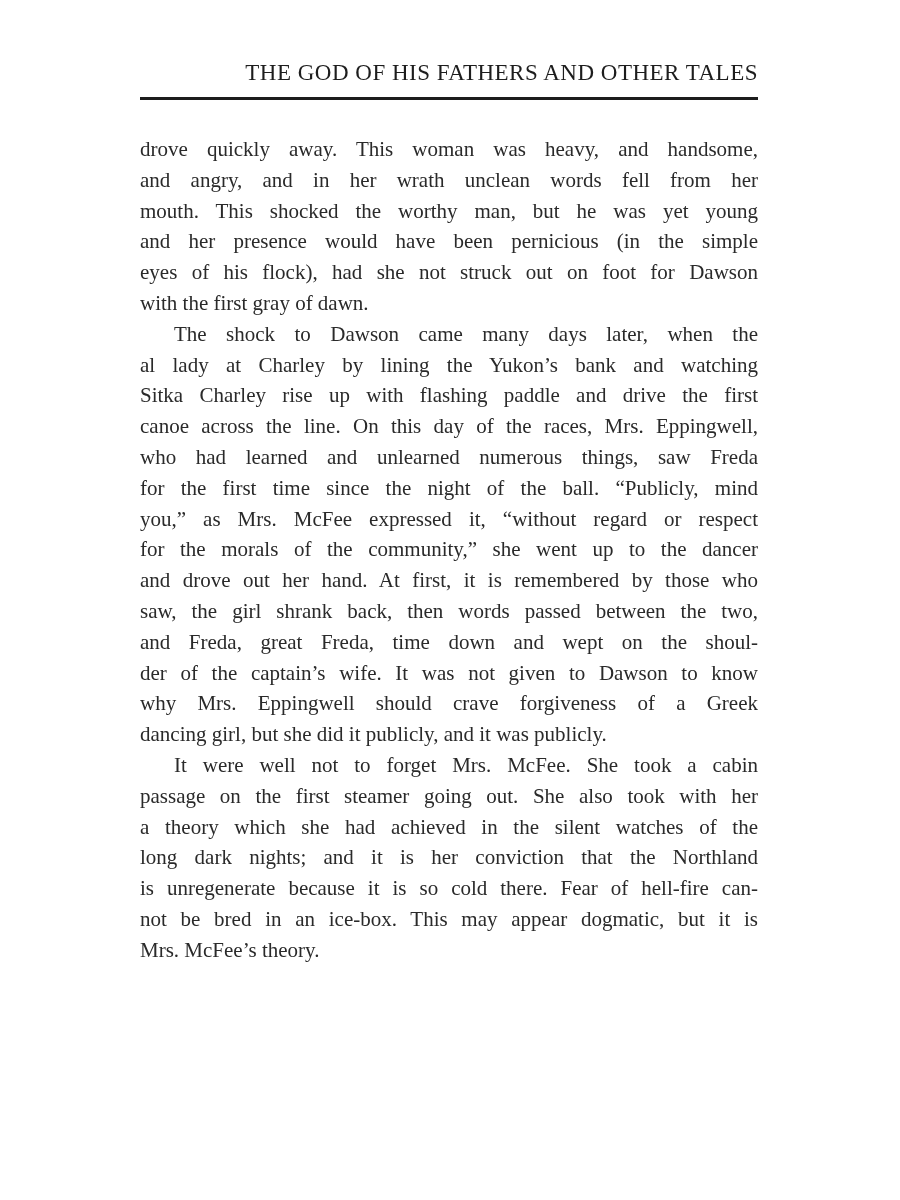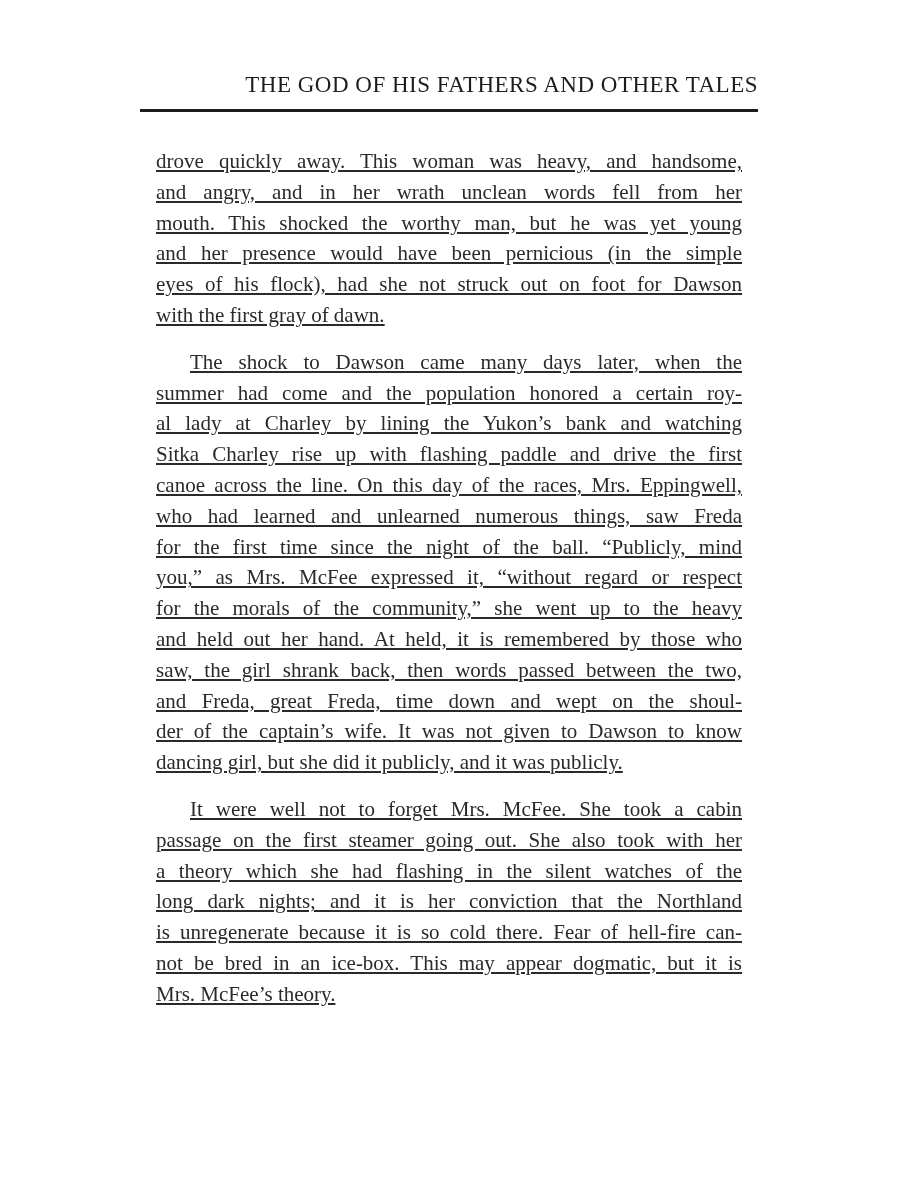--- a/index.html
+++ b/index.html
@@ -10,21 +10,21 @@
   body {
     width: 900px;
     height: 1200px;
     position: relative;
     font-family: "Liberation Serif", "DejaVu Serif", serif;
     overflow: hidden;
   }
   .page-column {
     position: absolute;
     left: 140px;
-    top: 12px;
+    top: 0;
     width: 618px;
   }
   .running-header {
     margin-top: 57px;
     font-size: 23px;
     line-height: 32px;
     letter-spacing: 0.5px;
     text-align: right;
     color: var(--header-ink, #1d1d1d);
     white-space: nowrap;
@@ -35,23 +35,22 @@
     width: 100%;
     background: var(--rule-ink, #1d1d1d);
   }
   .page-body {
     margin-top: 34px;
     font-size: 21px;
     line-height: 30.8px;
     color: var(--body-ink, #2a2a2a);
   }
   .paragraph {
-    margin: 16px;
+    margin: 0;
     padding: 0;
-    text-decoration: underline;
   }
   .text-line {
     text-align: justify;
     text-align-last: justify;
     white-space: normal;
   }
   .text-line.last-line {
     text-align: right;
     text-align-last: left;
   }
@@ -69,37 +68,37 @@
       <div class="paragraph">
         <div class="text-line">drove quickly away. This woman was heavy, and handsome,</div>
         <div class="text-line">and angry, and in her wrath unclean words fell from her</div>
         <div class="text-line">mouth. This shocked the worthy man, but he was yet young</div>
         <div class="text-line">and her presence would have been pernicious (in the simple</div>
         <div class="text-line">eyes of his flock), had she not struck out on foot for Dawson</div>
         <div class="text-line last-line">with the first gray of dawn.</div>
       </div>
       <div class="paragraph">
         <div class="text-line indent-line">The shock to Dawson came many days later, when the</div>
-        <div class="text-line">summer had come and the population honored a certain roy-</div>
         <div class="text-line">al lady at Charley by lining the Yukon’s bank and watching</div>
         <div class="text-line">Sitka Charley rise up with flashing paddle and drive the first</div>
         <div class="text-line">canoe across the line. On this day of the races, Mrs. Eppingwell,</div>
         <div class="text-line">who had learned and unlearned numerous things, saw Freda</div>
         <div class="text-line">for the first time since the night of the ball. “Publicly, mind</div>
         <div class="text-line">you,” as Mrs. McFee expressed it, “without regard or respect</div>
-        <div class="text-line">for the morals of the community,” she went up to the heavy</div>
-        <div class="text-line">and held out her hand. At held, it is remembered by those who</div>
+        <div class="text-line">for the morals of the community,” she went up to the dancer</div>
+        <div class="text-line">and drove out her hand. At first, it is remembered by those who</div>
         <div class="text-line">saw, the girl shrank back, then words passed between the two,</div>
         <div class="text-line">and Freda, great Freda, time down and wept on the shoul-</div>
         <div class="text-line">der of the captain’s wife. It was not given to Dawson to know</div>
+        <div class="text-line">why Mrs. Eppingwell should crave forgiveness of a Greek</div>
         <div class="text-line last-line">dancing girl, but she did it publicly, and it was publicly.</div>
       </div>
       <div class="paragraph">
         <div class="text-line indent-line">It were well not to forget Mrs. McFee. She took a cabin</div>
         <div class="text-line">passage on the first steamer going out. She also took with her</div>
-        <div class="text-line">a theory which she had flashing in the silent watches of the</div>
+        <div class="text-line">a theory which she had achieved in the silent watches of the</div>
         <div class="text-line">long dark nights; and it is her conviction that the Northland</div>
         <div class="text-line">is unregenerate because it is so cold there. Fear of hell-fire can-</div>
         <div class="text-line">not be bred in an ice-box. This may appear dogmatic, but it is</div>
         <div class="text-line last-line">Mrs. McFee’s theory.</div>
       </div>
     </div>
 </div>
 
 </body></html>

